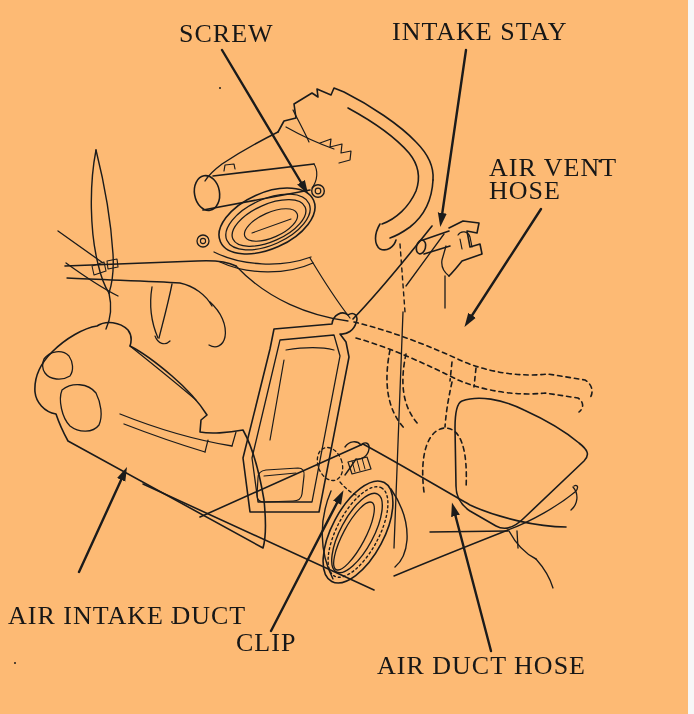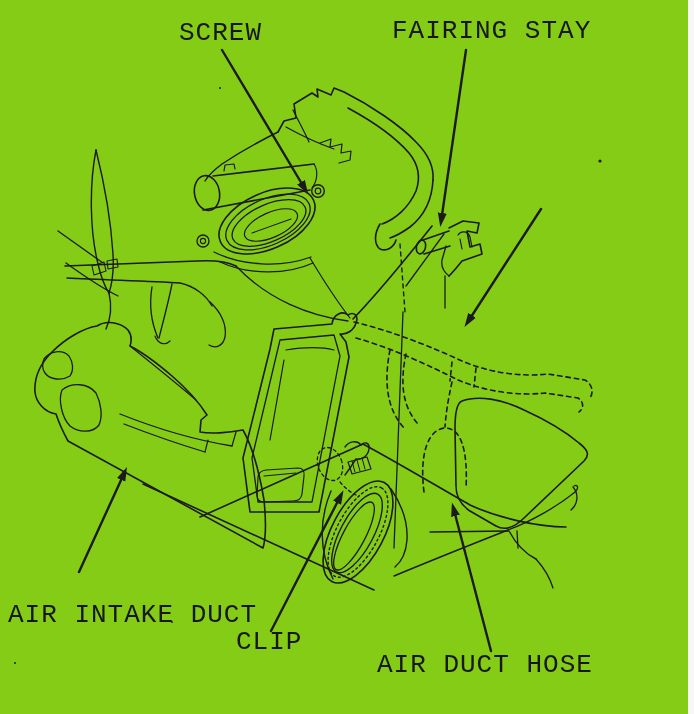--- a/index.html
+++ b/index.html
@@ -1,19 +1,19 @@
 <!DOCTYPE html>
 <html><head>
 <meta charset="utf-8">
 <style>
   html,body{margin:0;padding:0;background:#fff;}
   .stage{
     position:relative;width:694px;height:714px;overflow:hidden;
-    background:#84cc16;
-    font-family:Liberation Mono, monospace;
+    background:#fdba74;
+    font-family:Liberation Serif, serif;
   }
   .edge-strip{position:absolute;right:0;top:0;width:6px;height:714px;background:#f7f7f7;}
   svg.art{position:absolute;left:0;top:0;}
   .callout{
     position:absolute;
     font-size:26px;letter-spacing:1px;line-height:23px;
     color:#171717;white-space:nowrap;
     -webkit-font-smoothing:antialiased;
   }
 </style>
@@ -176,21 +176,25 @@
     <g fill="#1b1b1b" stroke="none">
       <circle cx="220" cy="88" r="1"></circle>
       <circle cx="600" cy="161" r="1.6"></circle>
       <circle cx="15" cy="663" r="1"></circle>
       <circle cx="172" cy="622" r="0.9"></circle>
     </g>
   </svg>
 
   <div class="callout" style="left:179px;top:22px;">SCREW</div>
 
-  <div class="callout" style="left:392px;top:20px;">FAIRING STAY</div>
-
+  <div class="callout" style="left:392px;top:20px;">INTAKE STAY</div>
+
+  <div class="callout" style="left:489px;top:156px;">
+    <div>AIR VENT</div>
+    <div>HOSE</div>
+  </div>
 
   <div class="callout" style="left:8px;top:572px;margin-top:32px;">AIR INTAKE DUCT</div>
 
   <div class="callout" style="left:214px;top:631px;margin-left:22px;">CLIP</div>
 
   <div class="callout" style="left:377px;top:654px;">AIR DUCT HOSE</div>
 </div>
 
 </body></html>

